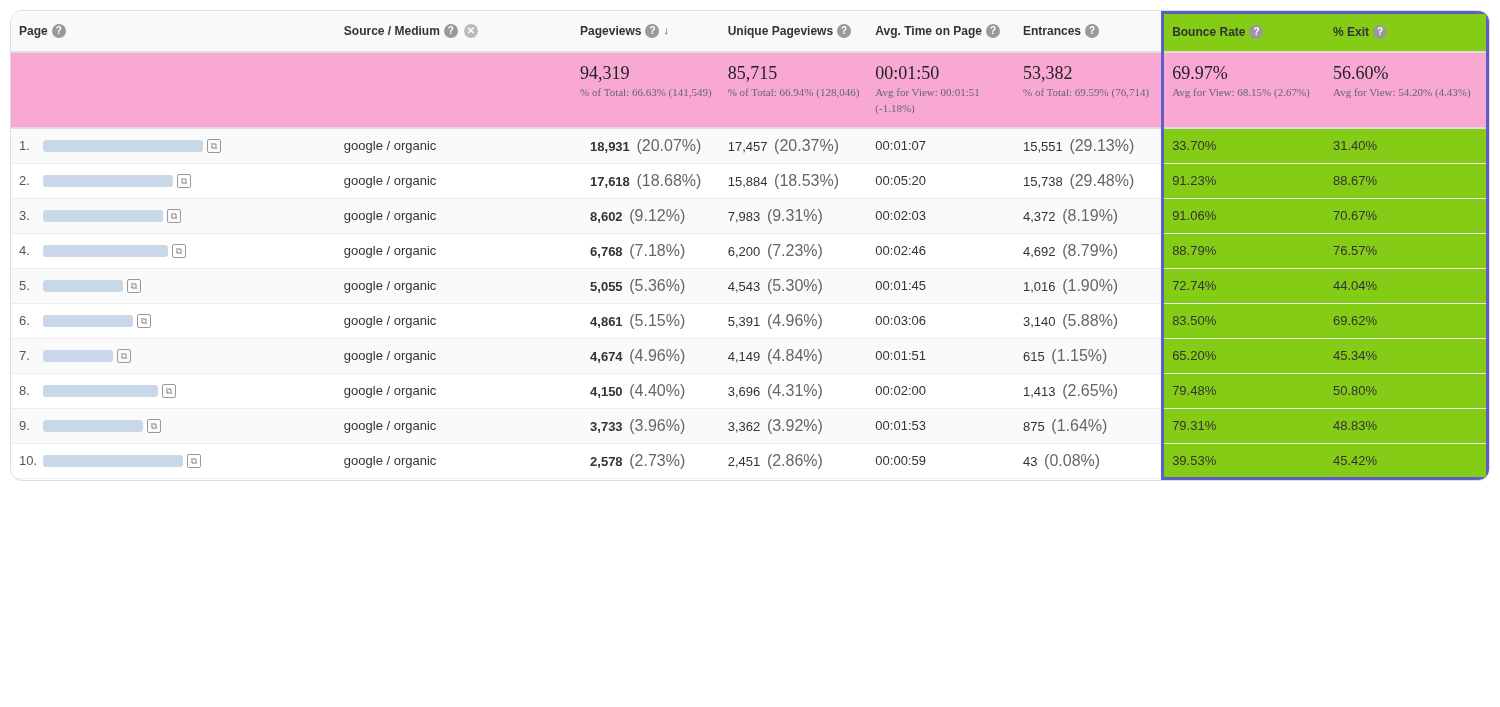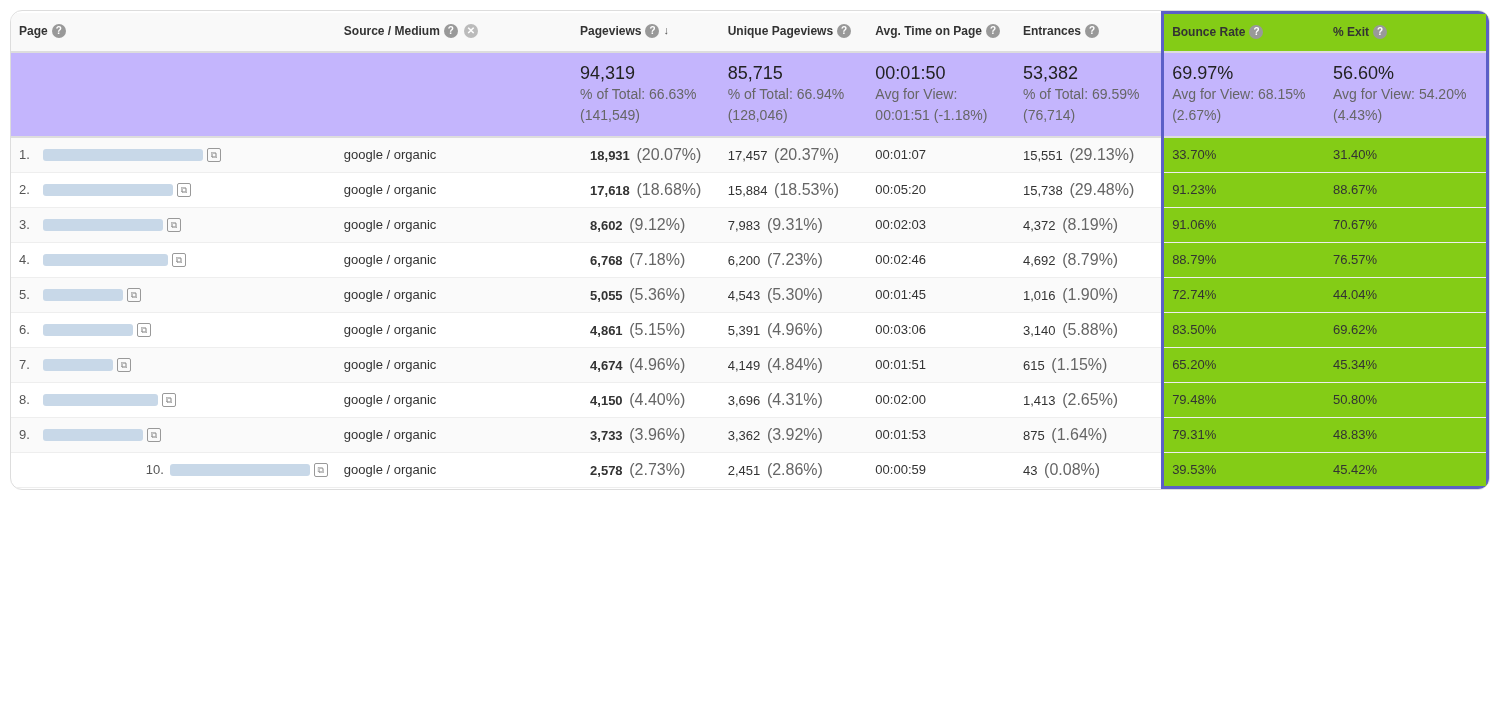--- a/index.html
+++ b/index.html
@@ -61,33 +61,34 @@
       background: #bbb;
       color: #fff;
       font-size: 10px;
       text-align: center;
       line-height: 14px;
       cursor: pointer;
       margin-left: 2px;
     }
     
     .summary-row td {
-      background: #c4b5fd;
+      background: #f9a8d4;
       border-bottom: 2px solid #ddd;
       padding: 10px 8px;
       vertical-align: top;
+      font-family: Liberation Serif, serif;
     }
     .summary-row td .main-value {
       font-size: 18px;
       font-weight: normal;
       color: #222;
       display: block;
     }
     .summary-row td .sub-value {
-      font-size: 14px;
+      font-size: 11px;
       color: #666;
       display: block;
       line-height: 1.5;
     }
     
     tbody tr {
       border-bottom: 1px solid #eee;
     }
     tbody tr:nth-child(even) {
       background: #fafafa;
@@ -408,21 +409,21 @@
           <td class="col-source">google / organic</td>
           <td class="col-pageviews"><span class="main-num">3,733</span> <span class="sub-pct">(3.96%)</span></td>
           <td class="col-unique"><span>3,362</span> <span class="sub-pct">(3.92%)</span></td>
           <td class="col-avgtime">00:01:53</td>
           <td class="col-entrances"><span>875</span> <span class="sub-pct">(1.64%)</span></td>
           <td class="col-bounce">79.31%</td>
           <td class="col-exit">48.83%</td>
         </tr>
         <tr>
           <td class="col-page">
-    <div style="display:flex;align-items:center;gap:4px;justify-content:flex-end;">
+    <div style="display:flex;align-items:center;gap:4px;">
       <span style="color:#555;min-width:20px;">10.</span>
       <span class="blurred-text" style="width:140px;"></span>
       <span class="copy-icon">⧉</span>
     </div>
   </td>
           <td class="col-source">google / organic</td>
           <td class="col-pageviews"><span class="main-num">2,578</span> <span class="sub-pct">(2.73%)</span></td>
           <td class="col-unique"><span>2,451</span> <span class="sub-pct">(2.86%)</span></td>
           <td class="col-avgtime">00:00:59</td>
           <td class="col-entrances"><span>43</span> <span class="sub-pct">(0.08%)</span></td>

